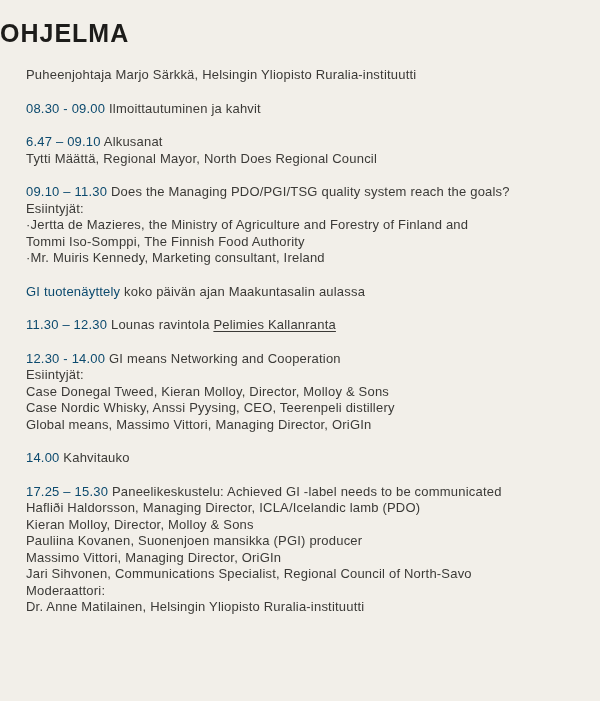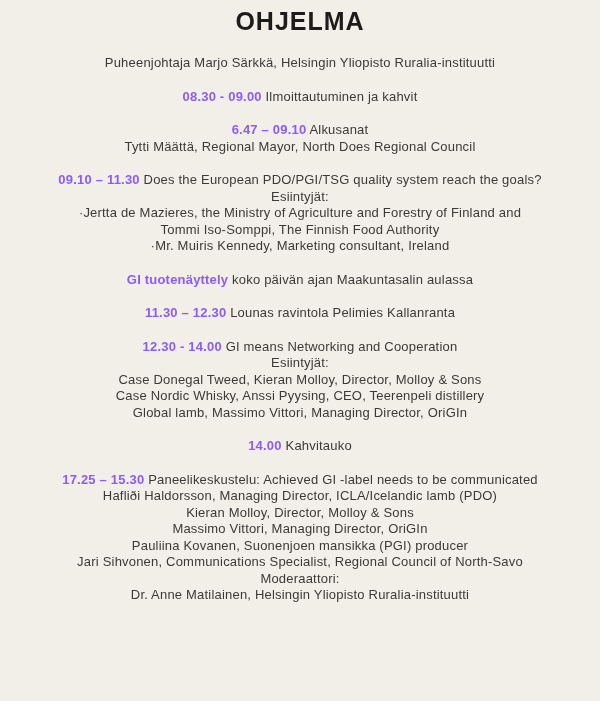--- a/index.html
+++ b/index.html
@@ -9,91 +9,92 @@
     overflow: hidden;
   }
   body {
     background: #f2efe9;
     font-family: "Liberation Sans", sans-serif;
     color: #3b3a37;
   }
   .document {
     width: 600px;
     height: 701px;
-    padding-top: 8px;
-    text-align: center;
+    padding-top: 20px;
   }
   .page-title {
     font-size: 25px;
     line-height: 26px;
     font-weight: 700;
     letter-spacing: 1px;
     color: #1d1c1a;
     margin-bottom: 21px;
   }
   .block {
     margin-bottom: 17px;
+    margin-left: 26px;
   }
   .line {
     font-size: 13px;
     line-height: 16.5px;
     letter-spacing: 0.2px;
     white-space: pre-wrap;
   }
   .seg-bold {
-    font-weight: 700;
-    color: #8b5cf6;
+    font-weight: 400;
+    color: #0c4a6e;
   }
   .seg-underline {
+    text-decoration: underline;
     text-underline-offset: 2px;
   }
 </style>
 </head>
 <body>
 
 <div class="document">
   <h1 class="page-title">OHJELMA</h1>
   <div id="blocks">
       <div class="block">
         <div class="line"><span>Puheenjohtaja Marjo Särkkä, Helsingin Yliopisto Ruralia-instituutti</span></div>
       </div>
       <div class="block">
         <div class="line"><span class="seg-bold">08.30 - 09.00</span><span> Ilmoittautuminen ja kahvit</span></div>
       </div>
       <div class="block">
         <div class="line"><span class="seg-bold">6.47 – 09.10</span><span> Alkusanat</span></div>
         <div class="line"><span>Tytti Määttä, Regional Mayor, North Does Regional Council</span></div>
       </div>
       <div class="block">
-        <div class="line"><span class="seg-bold">09.10 – 11.30</span><span> Does the European PDO/PGI/TSG quality system reach the goals?</span></div>
+        <div class="line"><span class="seg-bold">09.10 – 11.30</span><span> Does the Managing PDO/PGI/TSG quality system reach the goals?</span></div>
         <div class="line"><span>Esiintyjät:</span></div>
         <div class="line"><span>·Jertta de Mazieres, the Ministry of Agriculture and Forestry of Finland and</span></div>
         <div class="line"><span>Tommi Iso-Somppi, The Finnish Food Authority</span></div>
         <div class="line"><span>·Mr. Muiris Kennedy, Marketing consultant, Ireland</span></div>
       </div>
       <div class="block">
         <div class="line"><span class="seg-bold">GI tuotenäyttely</span><span> koko päivän ajan Maakuntasalin aulassa</span></div>
       </div>
       <div class="block">
         <div class="line"><span class="seg-bold">11.30 – 12.30</span><span> Lounas ravintola </span><span class="seg-underline">Pelimies Kallanranta</span></div>
       </div>
       <div class="block">
         <div class="line"><span class="seg-bold">12.30 - 14.00</span><span> GI means Networking and Cooperation</span></div>
         <div class="line"><span>Esiintyjät:</span></div>
         <div class="line"><span>Case Donegal Tweed, Kieran Molloy, Director, Molloy &amp; Sons</span></div>
         <div class="line"><span>Case Nordic Whisky, Anssi Pyysing, CEO, Teerenpeli distillery</span></div>
-        <div class="line"><span>Global lamb, Massimo Vittori, Managing Director, OriGIn</span></div>
+        <div class="line"><span>Global means, Massimo Vittori, Managing Director, OriGIn</span></div>
       </div>
       <div class="block">
         <div class="line"><span class="seg-bold">14.00</span><span> Kahvitauko</span></div>
       </div>
       <div class="block">
         <div class="line"><span class="seg-bold">17.25 – 15.30</span><span> Paneelikeskustelu: Achieved GI -label needs to be communicated</span></div>
         <div class="line"><span>Hafliði Haldorsson, Managing Director, ICLA/Icelandic lamb (PDO)</span></div>
         <div class="line"><span>Kieran Molloy, Director, Molloy &amp; Sons</span></div>
+        <div class="line"><span>Pauliina Kovanen, Suonenjoen mansikka (PGI) producer</span></div>
         <div class="line"><span>Massimo Vittori, Managing Director, OriGIn</span></div>
-        <div class="line"><span>Pauliina Kovanen, Suonenjoen mansikka (PGI) producer</span></div>
         <div class="line"><span>Jari Sihvonen, Communications Specialist, Regional Council of North-Savo</span></div>
         <div class="line"><span>Moderaattori:</span></div>
         <div class="line"><span>Dr. Anne Matilainen, Helsingin Yliopisto Ruralia-instituutti</span></div>
       </div>
     </div>
 </div>
 
 </body></html>

